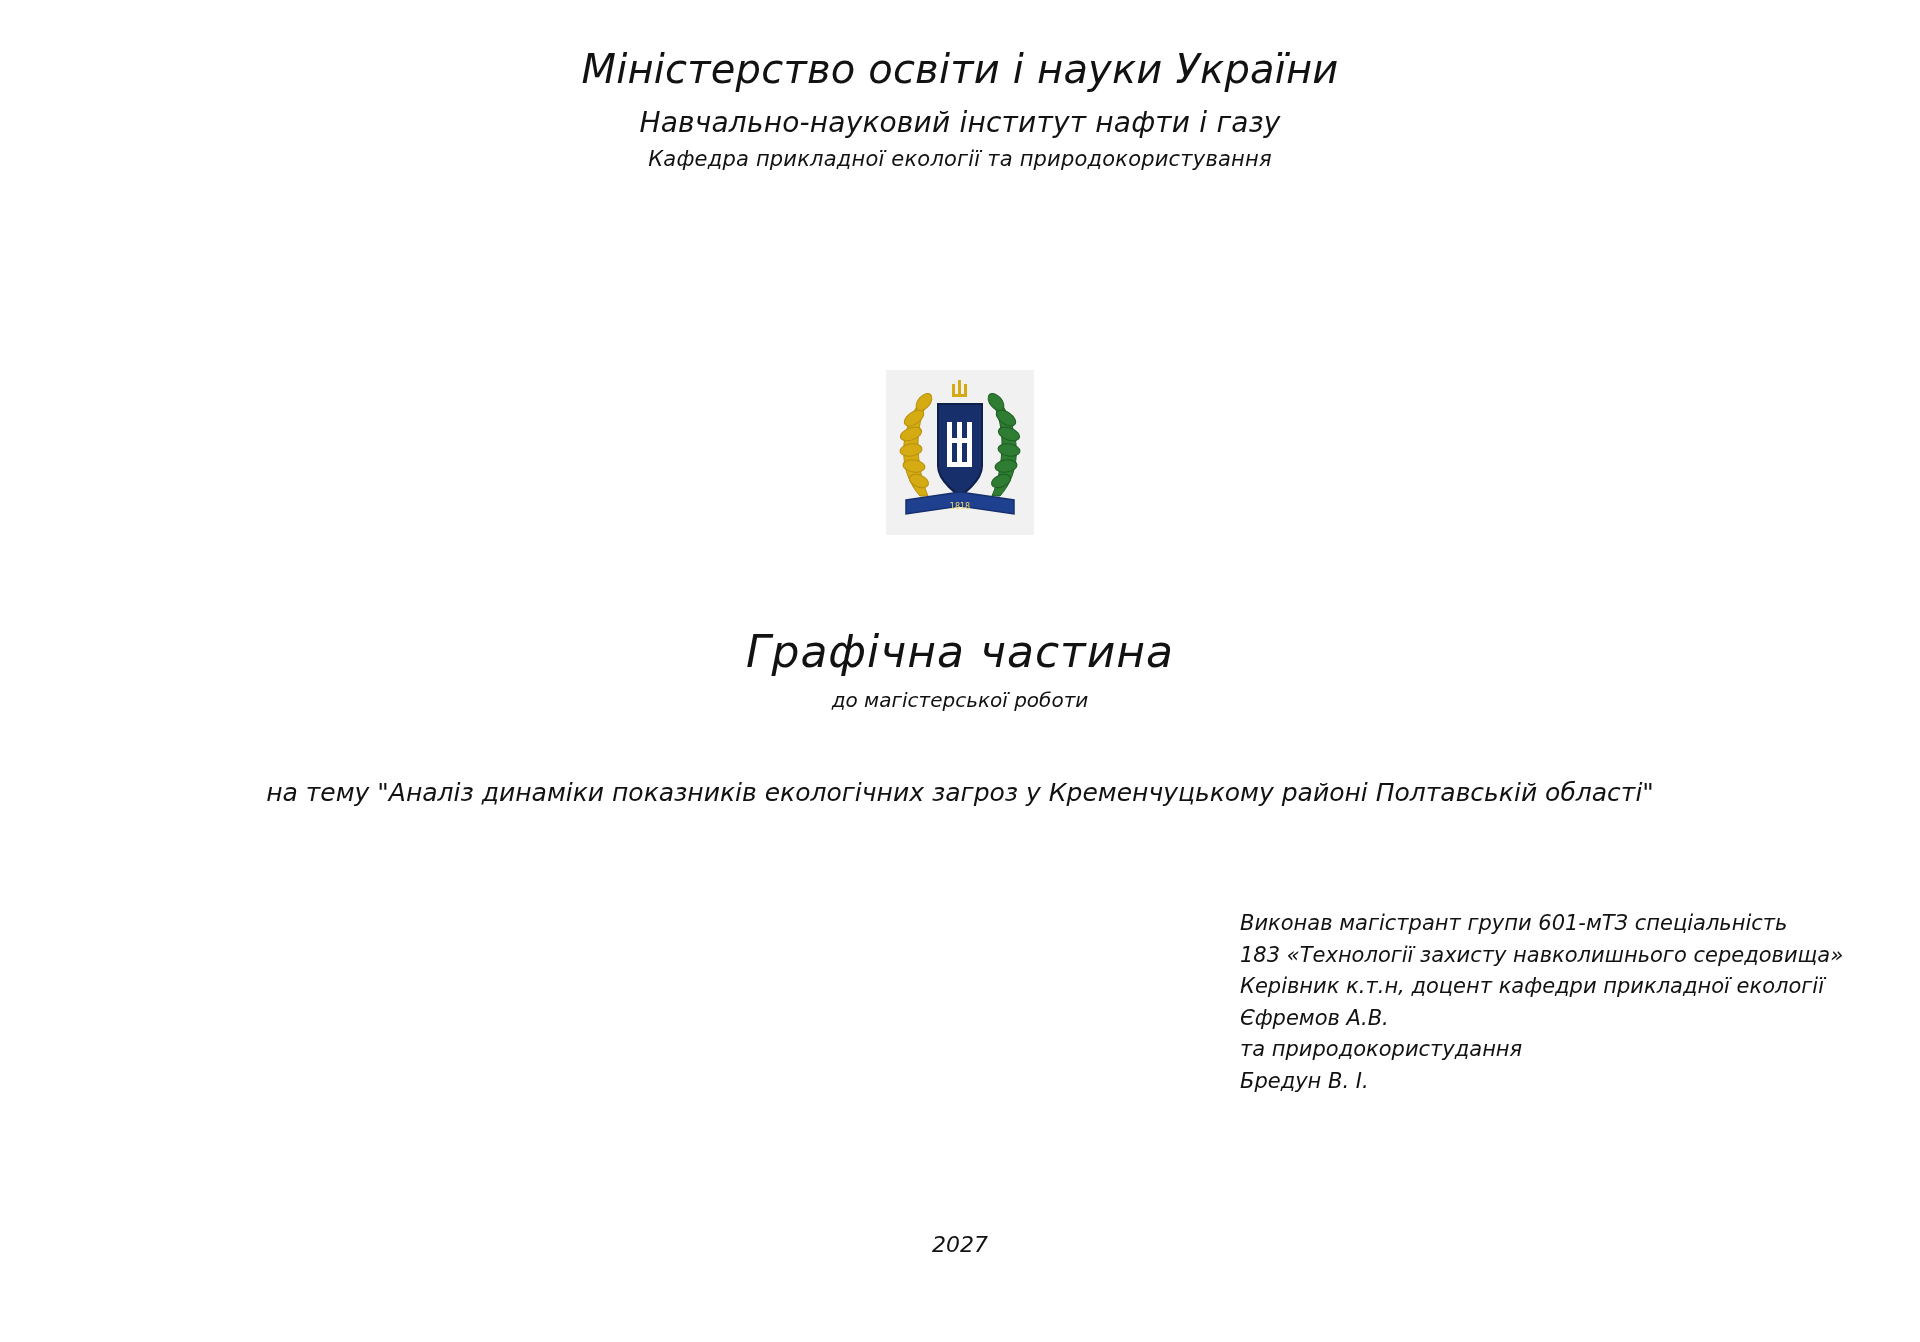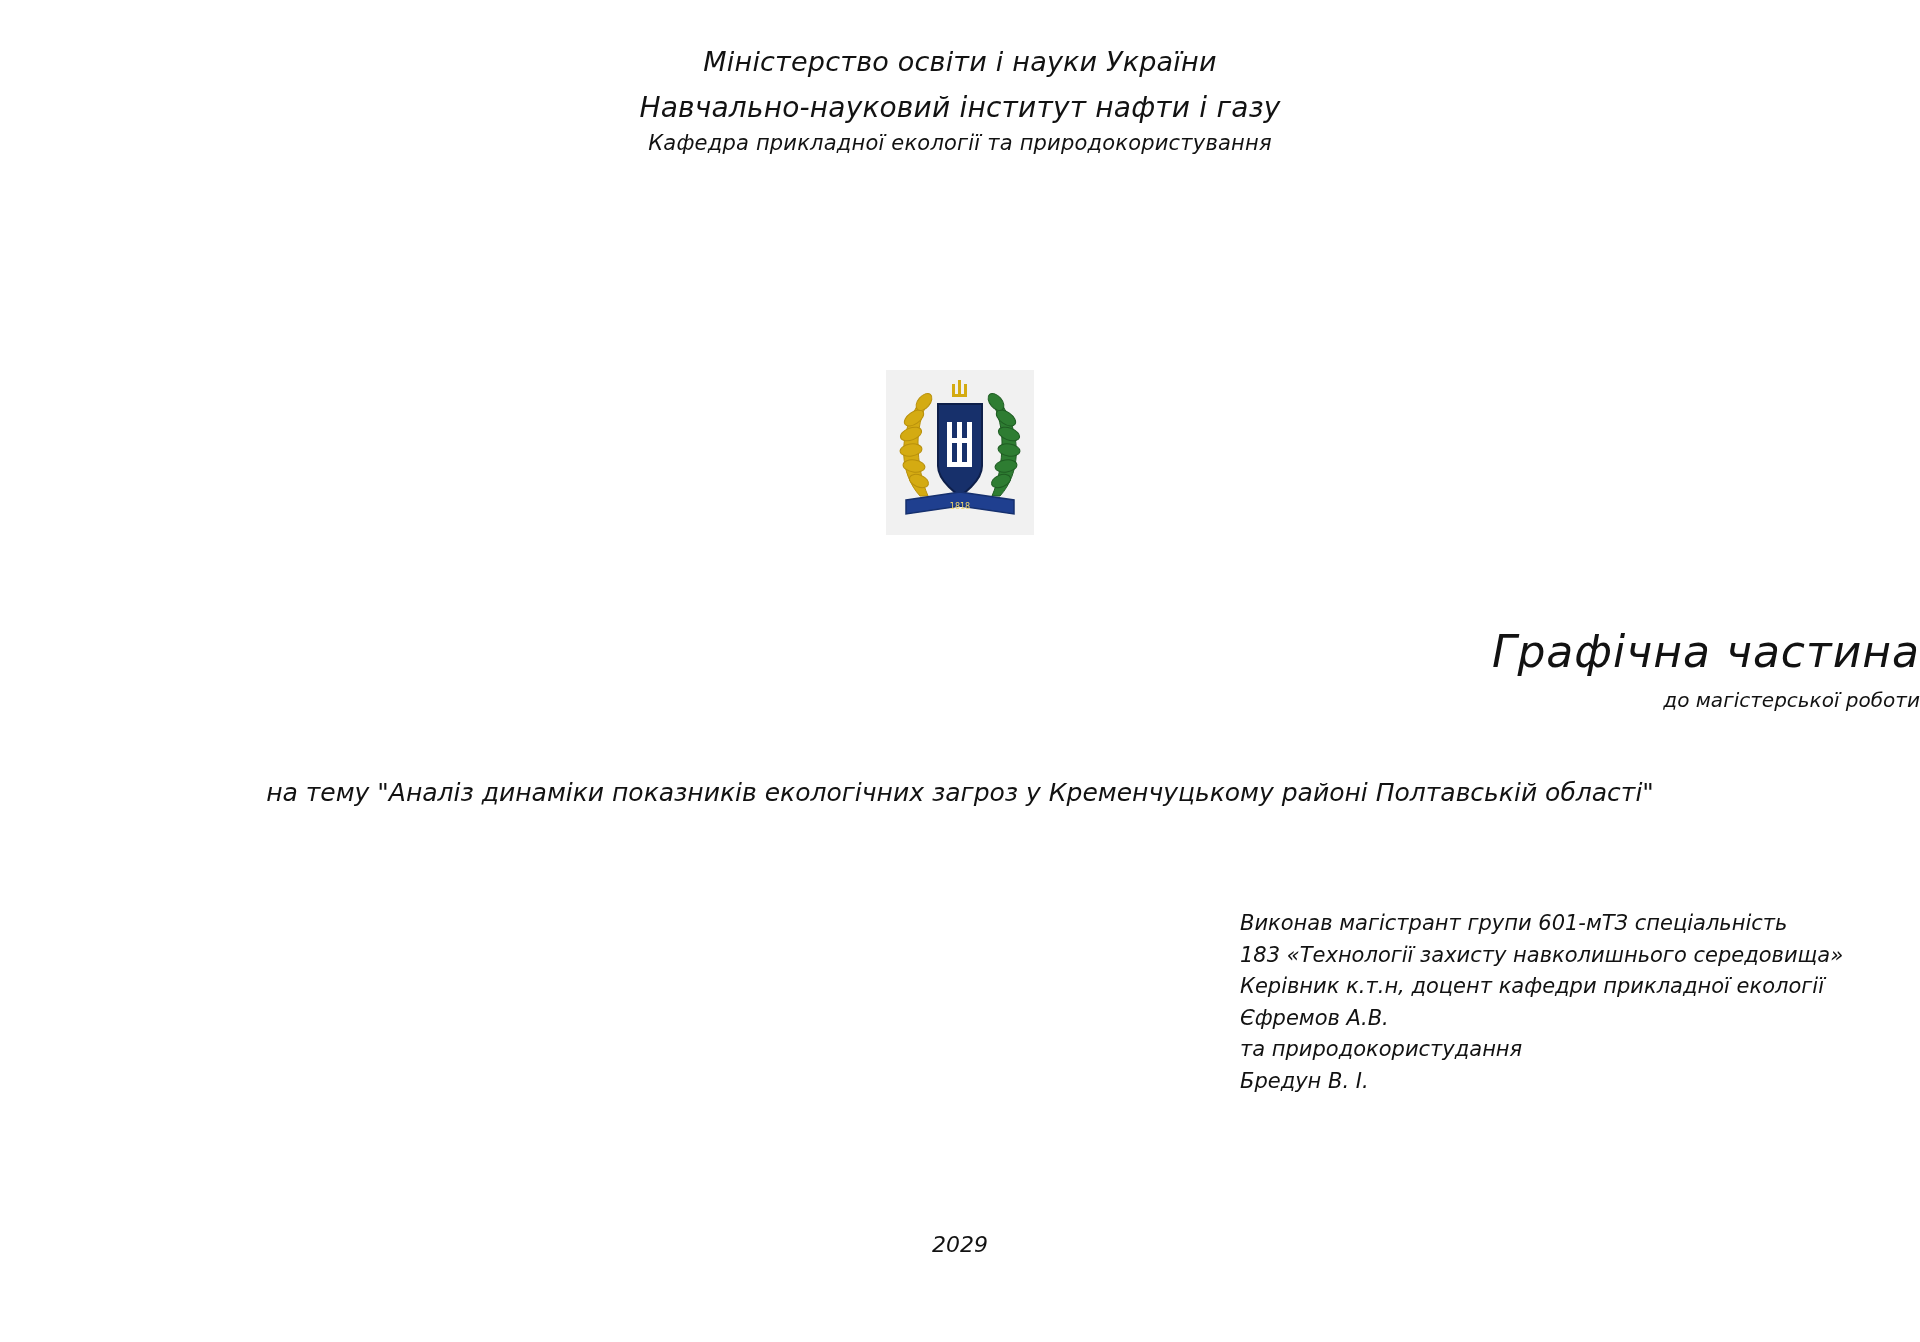--- a/index.html
+++ b/index.html
@@ -29,21 +29,21 @@
     width: 1920px;
     text-align: center;
   }
   .header .line {
     font-style: italic;
     color: #121212;
     letter-spacing: 0.2px;
     white-space: nowrap;
   }
   .header .ministry {
-    font-size: 27px;
+    font-size: 40px;
     line-height: 1.18;
     margin-bottom: 10px;
   }
   .header .university {
     font-size: 28px;
     line-height: 1.45;
   }
   .header .institute {
     font-size: 28px;
     line-height: 1.45;
@@ -69,21 +69,21 @@
   .emblem-wrap svg {
     display: block;
   }
 
   
   .title-block {
     position: absolute;
     top: 628px;
     left: 0;
     width: 1920px;
-    text-align: right;
+    text-align: center;
   }
   .title-block .main-title {
     font-size: 44px;
     font-style: italic;
     color: #121212;
     line-height: 1.1;
     letter-spacing: 1px;
   }
   .title-block .subtitle {
     margin-top: 12px;
@@ -195,15 +195,15 @@
 
   <div class="author-block">
     <div>Виконав магістрант групи 601-мТЗ спеціальність</div>
     <div>183 «Технології захисту навколишнього середовища»</div>
     <div>Керівник к.т.н, доцент кафедри прикладної екології</div>
     <div>Єфремов А.В.</div>
     <div>та природокористудання</div>
     <div>Бредун В. І.</div>
   </div>
 
-  <div class="year">2029</div>
+  <div class="year">2027</div>
 
 </div>
 
 </body></html>

